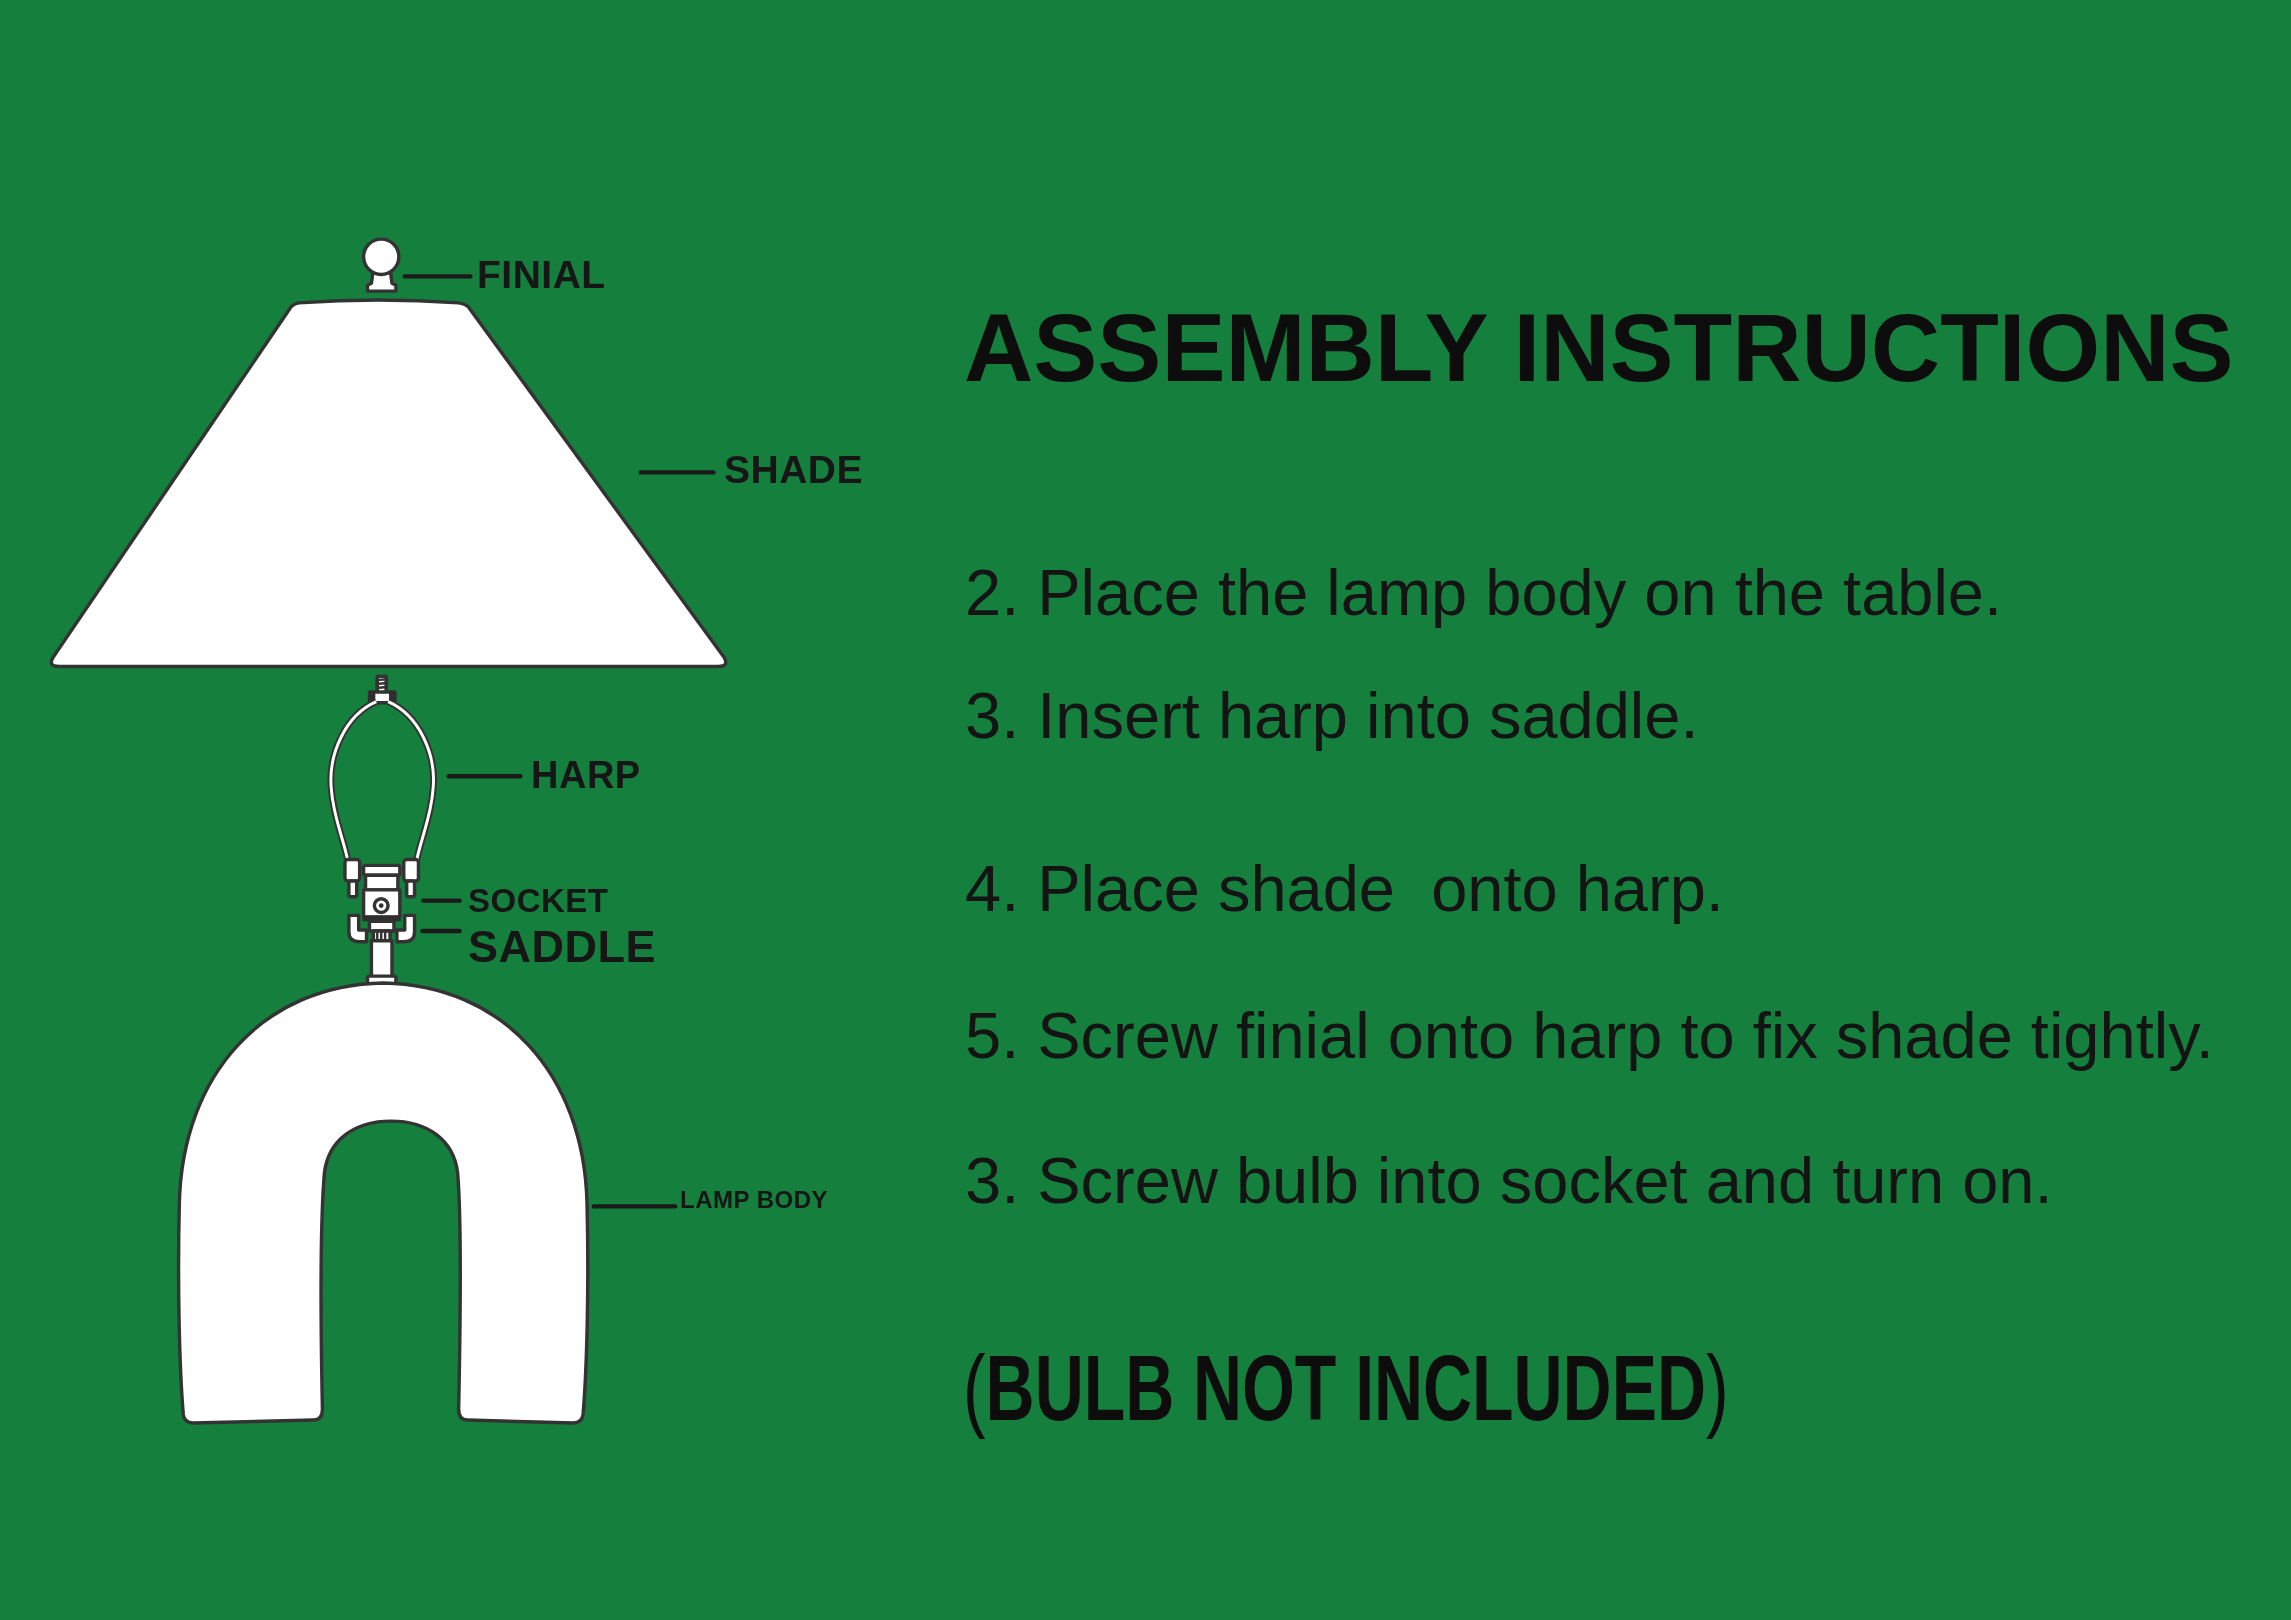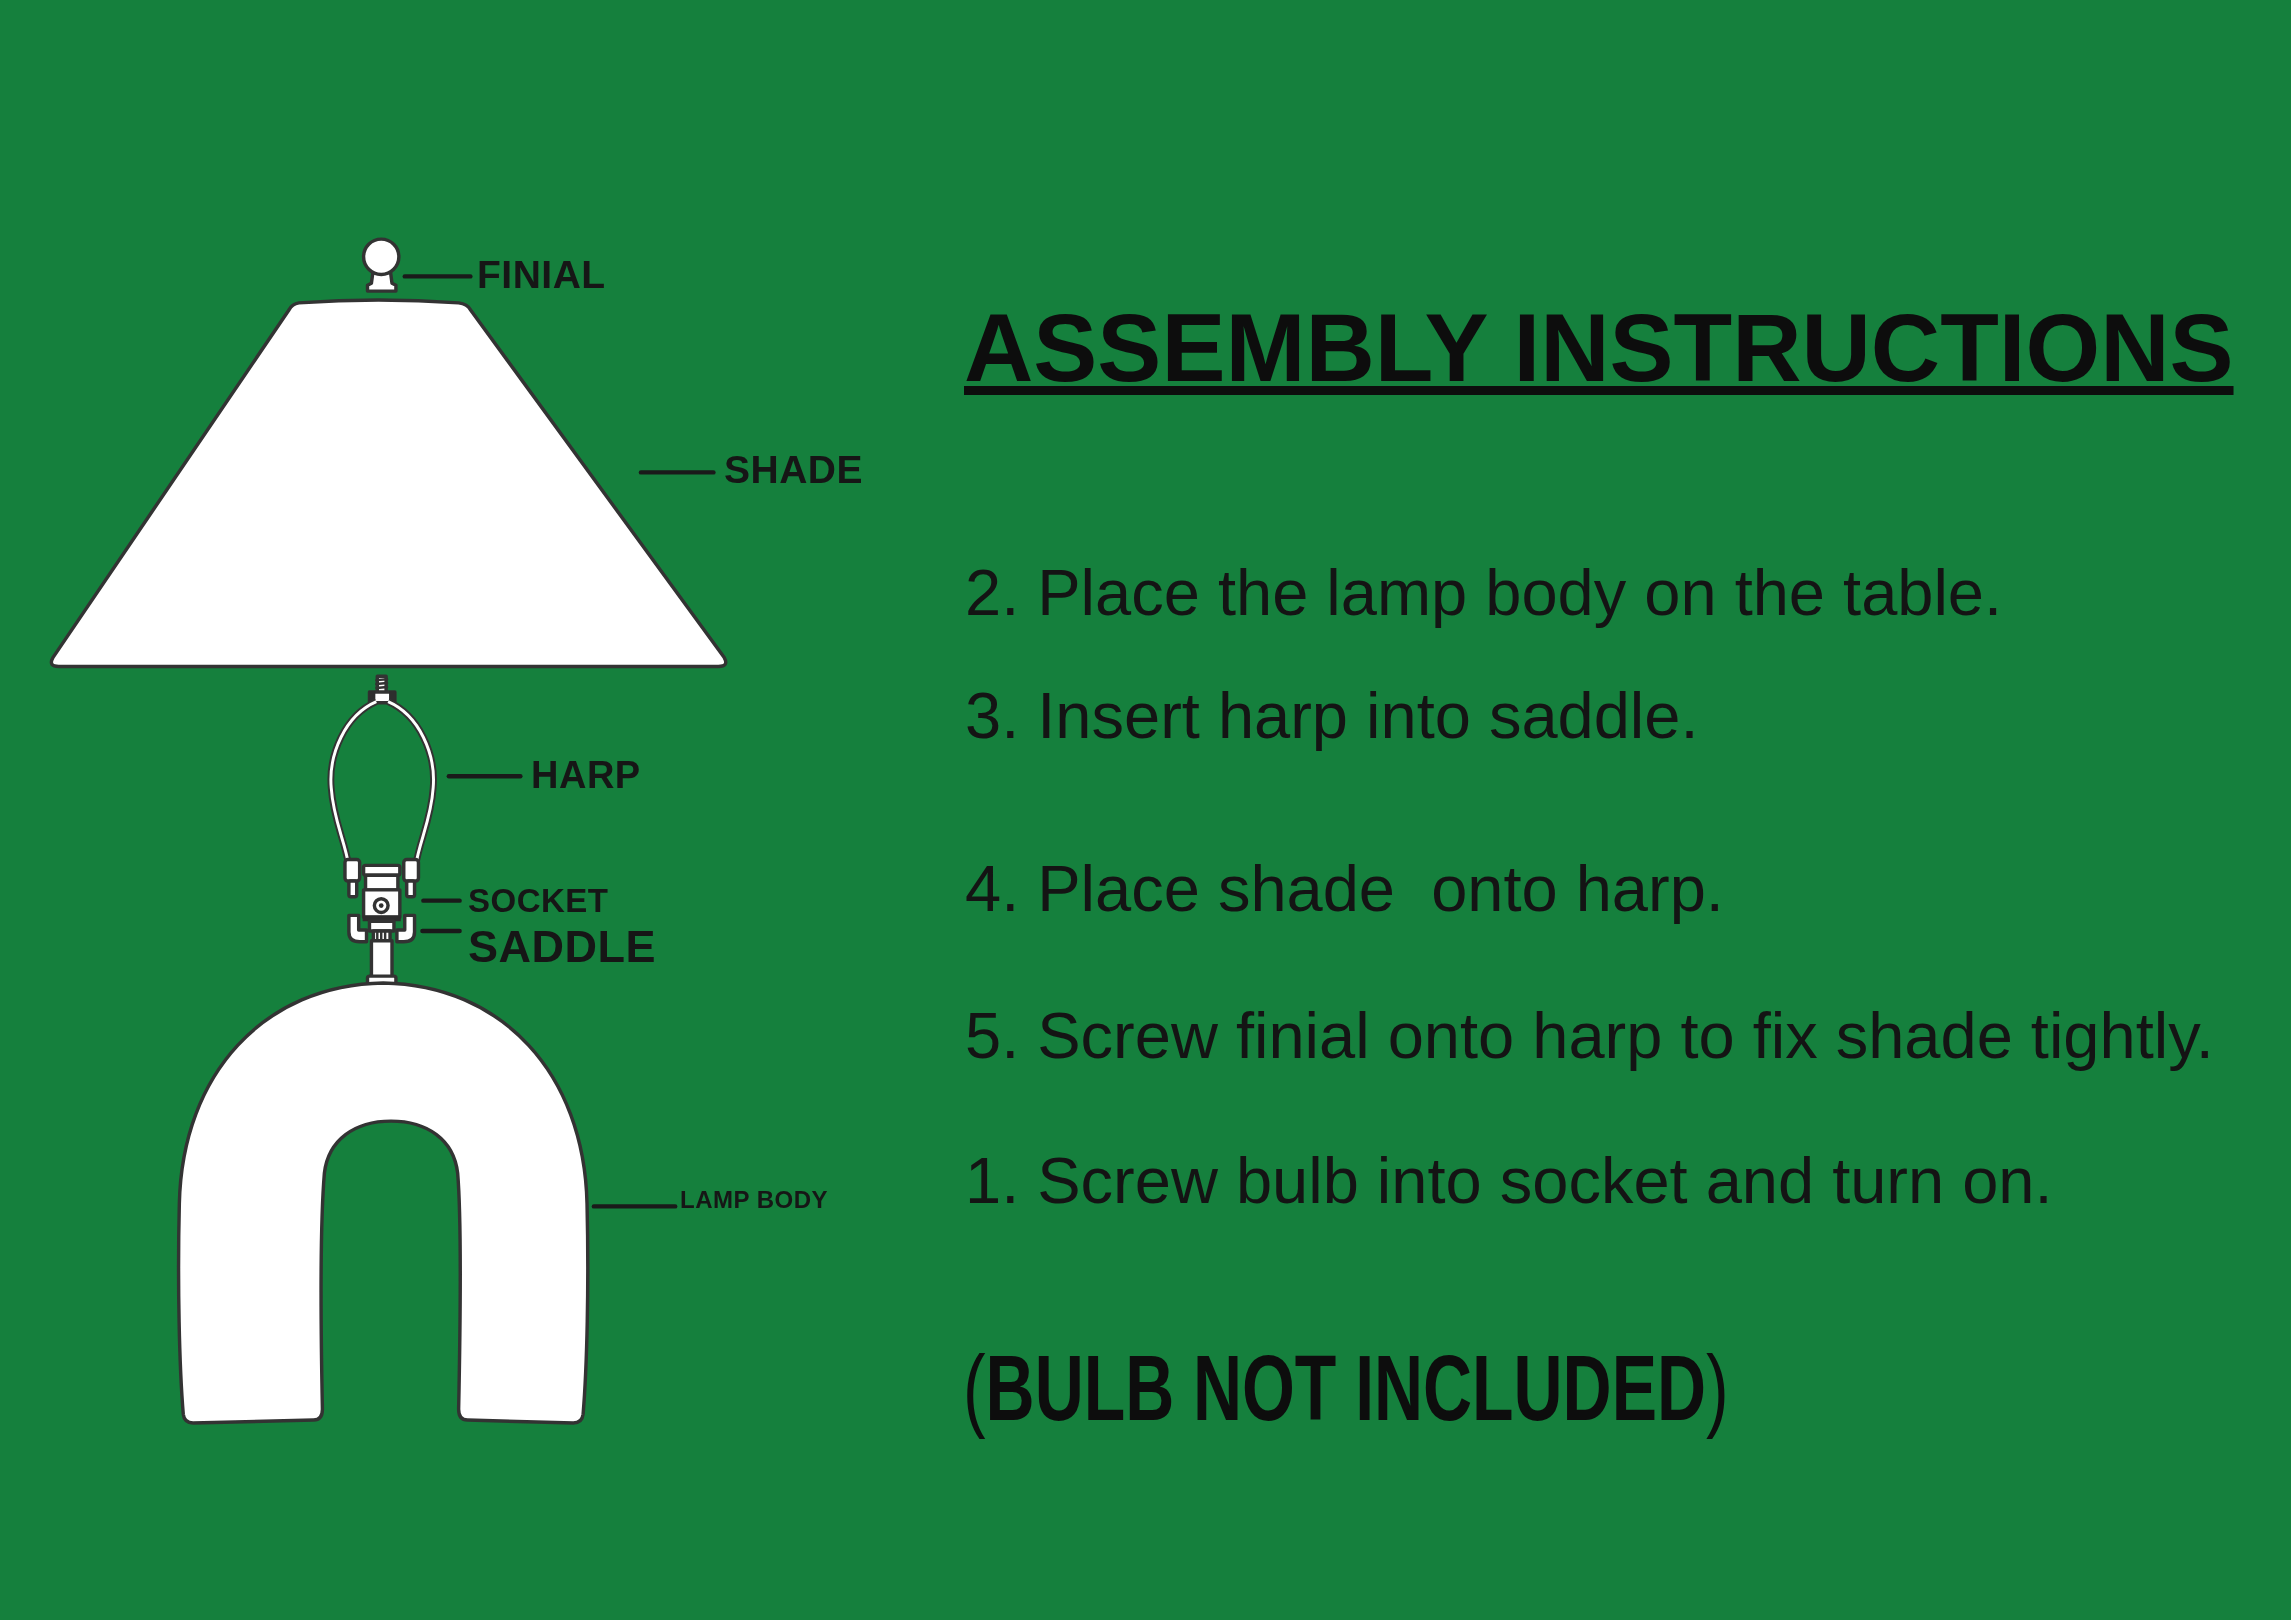--- a/index.html
+++ b/index.html
@@ -28,21 +28,20 @@
 
   #title{
     position:absolute;
     left:964px; top:236px;
     font-size:96px;
     font-weight:700;
     letter-spacing:0px;
     line-height:1;
     white-space:nowrap;
     color:#0d0d0d;
-    text-decoration:underline;
   }
   .step{
     position:absolute;
     left:965px;
     font-size:65px;
     font-weight:400;
     line-height:1.05;
     white-space:pre-wrap;
     color:#141414;
   }
@@ -162,20 +161,20 @@
   <div class="part-label" id="label-socket">SOCKET</div>
   <div class="part-label" id="label-saddle">SADDLE</div>
   <div class="part-label" id="label-lampbody">LAMP BODY</div>
 
   <h1 id="title">ASSEMBLY INSTRUCTIONS</h1>
 
   <div class="step" id="step-1">2. Place the lamp body on the table.</div>
   <div class="step" id="step-2">3. Insert harp into saddle.</div>
   <div class="step" id="step-3">4. Place shade  onto harp.</div>
   <div class="step" id="step-4">5. Screw finial onto harp to fix shade tightly.</div>
-  <div class="step" id="step-5">1. Screw bulb into socket and turn on.</div>
+  <div class="step" id="step-5">3. Screw bulb into socket and turn on.</div>
 
   <div id="bulb-note">
     <span class="paren">(</span><span class="bold">BULB NOT INCLUDED</span><span class="paren">)</span>
   </div>
 
 </div>
 
 
 </body></html>

